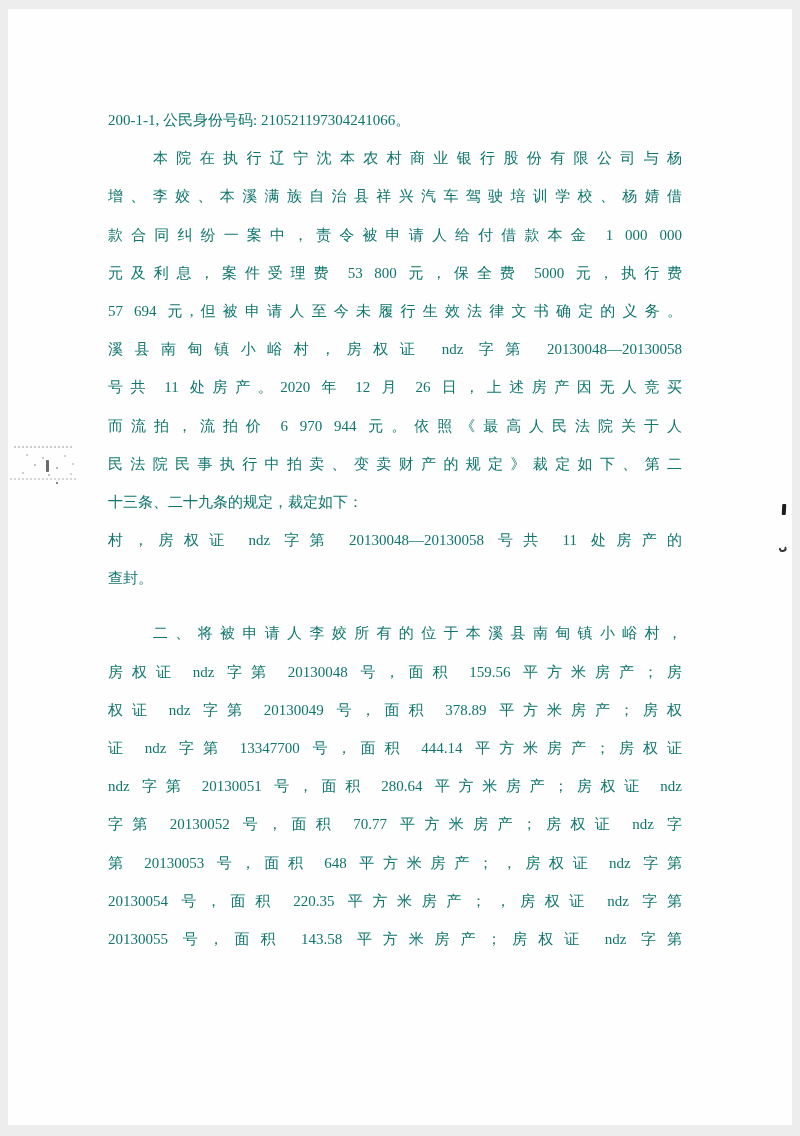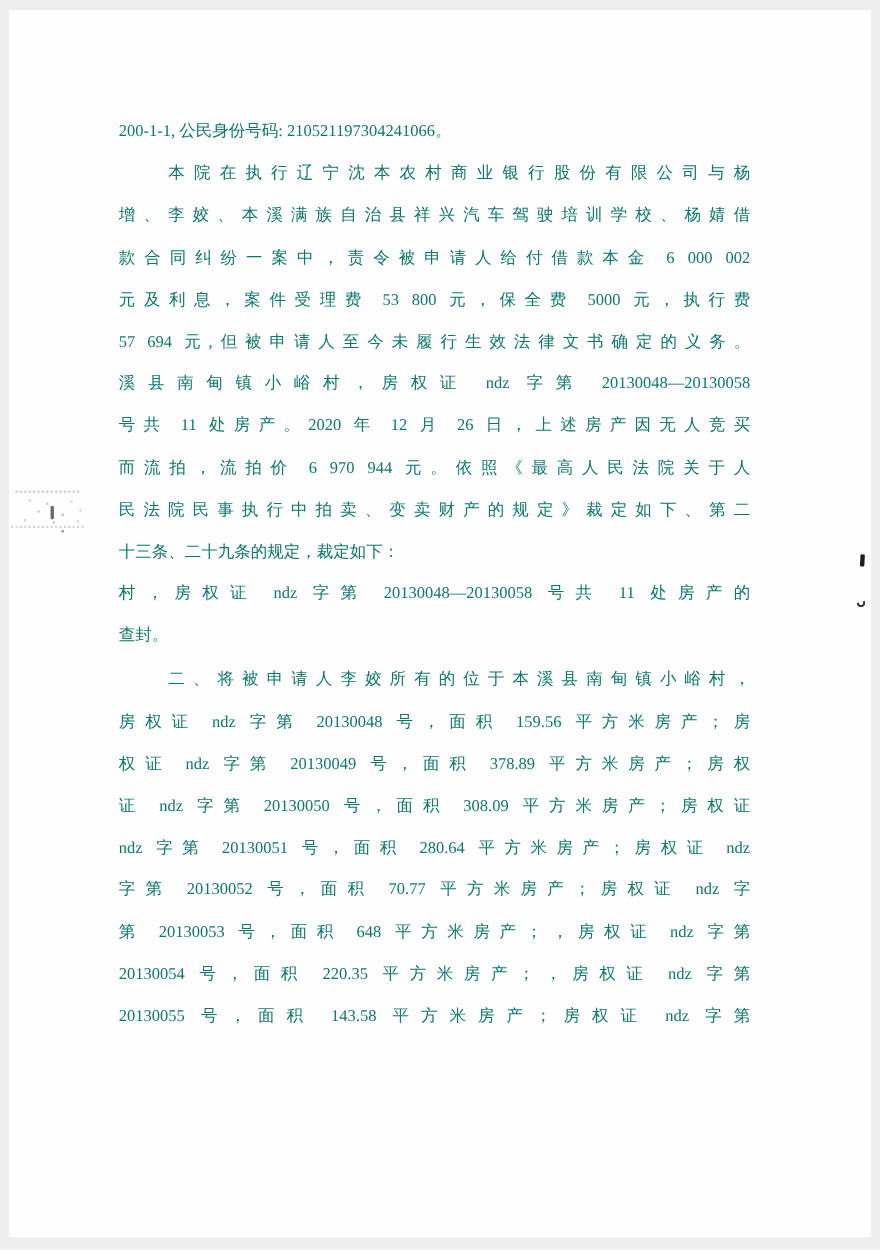--- a/index.html
+++ b/index.html
@@ -37,21 +37,21 @@
     text-align-last: justify;
   }
   .pend {                 
     text-align: left;
     text-align-last: left;
   }
   .ind {                  
     text-indent: 45px;
   }
   .gap {
-    margin-top: 2px;
+    margin-top: 17px;
   }
   
   .smudge-row1 {
     position: absolute; left: 6px; top: 437px; width: 58px; height: 0;
     border-top: 2px dotted rgba(130,130,130,0.40);
   }
   .smudge-row2 {
     position: absolute; left: 2px; top: 469px; width: 66px; height: 0;
     border-top: 2px dotted rgba(130,130,130,0.32);
   }
@@ -92,34 +92,34 @@
 </style>
 </head>
 <body>
 
 <div class="page">
 
   <div class="textblock">
     <div class="line pend">200-1-1, 公民身份号码: 210521197304241066。</div>
     <div class="line ind">本院在执行辽宁沈本农村商业银行股份有限公司与杨</div>
     <div class="line">增、李姣、本溪满族自治县祥兴汽车驾驶培训学校、杨婧借</div>
-    <div class="line">款合同纠纷一案中，责令被申请人给付借款本金 6 000 002</div>
+    <div class="line">款合同纠纷一案中，责令被申请人给付借款本金 1 000 000</div>
     <div class="line">元及利息，案件受理费 53 800 元，保全费 5000 元，执行费</div>
     <div class="line">57 694 元,但被申请人至今未履行生效法律文书确定的义务。</div>
     <div class="line">溪县南甸镇小峪村，房权证 ndz 字第 20130048—20130058</div>
     <div class="line">号共 11 处房产。2020 年 12 月 26 日，上述房产因无人竞买</div>
     <div class="line">而流拍，流拍价 6 970 944 元。依照《最高人民法院关于人</div>
     <div class="line">民法院民事执行中拍卖、变卖财产的规定》裁定如下、第二</div>
     <div class="line pend">十三条、二十九条的规定，裁定如下：</div>
     <div class="line">村，房权证 ndz 字第 20130048—20130058 号共 11 处房产的</div>
     <div class="line pend">查封。</div>
     <div class="line ind gap">二、将被申请人李姣所有的位于本溪县南甸镇小峪村，</div>
     <div class="line">房权证 ndz 字第 20130048 号，面积 159.56 平方米房产；房</div>
     <div class="line">权证 ndz 字第 20130049 号，面积 378.89 平方米房产；房权</div>
-    <div class="line">证 ndz 字第 20130050 号，面积 308.09 平方米房产；房权证</div>
+    <div class="line">证 ndz 字第 13347700 号，面积 444.14 平方米房产；房权证</div>
     <div class="line">ndz 字第 20130051 号，面积 280.64 平方米房产；房权证 ndz</div>
     <div class="line">字第 20130052 号，面积 70.77 平方米房产；房权证 ndz 字</div>
     <div class="line">第 20130053 号，面积 648 平方米房产；，房权证 ndz 字第</div>
     <div class="line">20130054 号，面积 220.35 平方米房产；，房权证 ndz 字第</div>
     <div class="line">20130055 号，面积 143.58 平方米房产；房权证 ndz 字第</div>
   </div>
 
   <div class="smudge-row1"></div>
   <div class="smudge-dots"></div>
   <div class="smudge-bar"></div>

